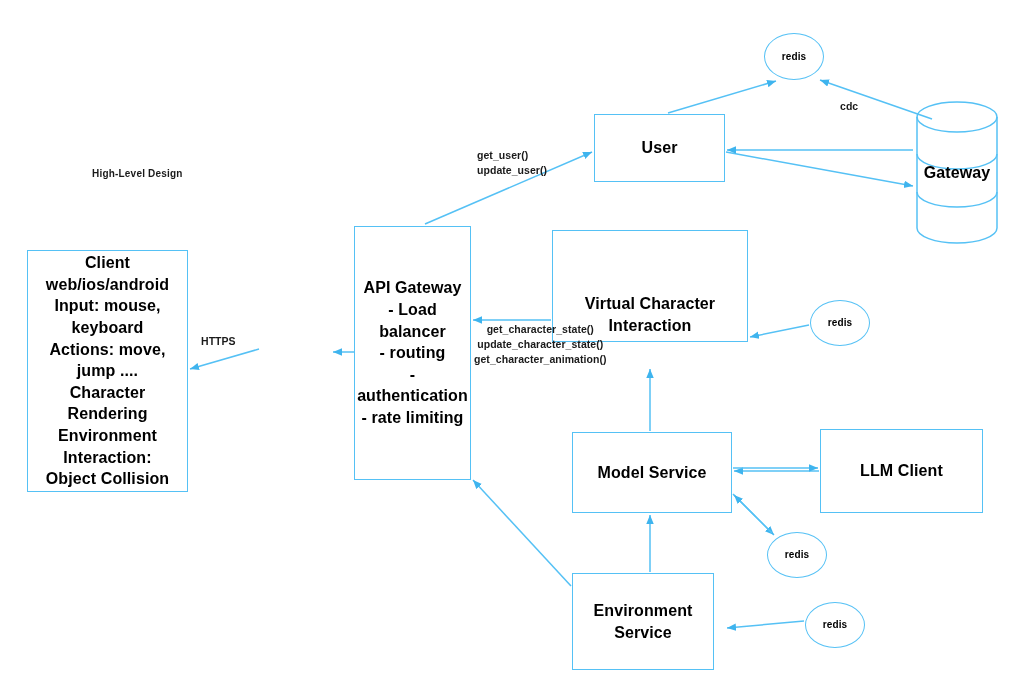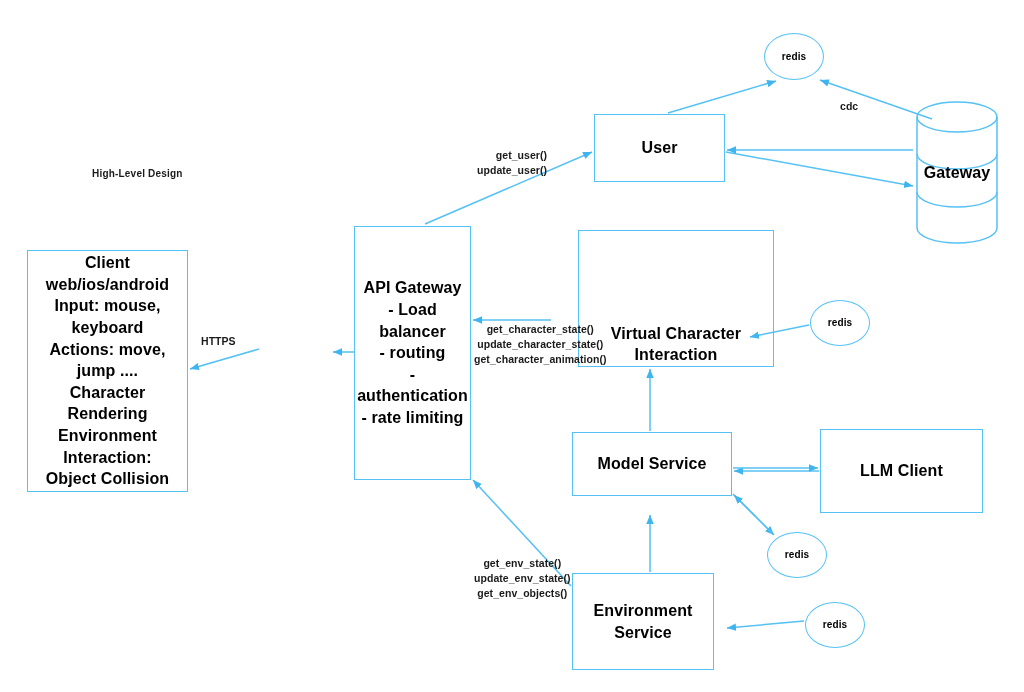--- a/index.html
+++ b/index.html
@@ -157,29 +157,29 @@
         <path d="M2,17 L2,128"></path>
         <path d="M82,17 L82,128"></path>
         <path d="M2,128 a40,15 0 0 0 80,0"></path>
         <path d="M2,54 a40,15 0 0 0 80,0"></path>
         <path d="M2,92 a40,15 0 0 0 80,0"></path>
       </g>
     </svg>
     <div class="node-label" style="position:absolute; left:0; top:62px; width:84px; text-align:center;">Gateway</div>
   </div>
 
-  <div class="node box" style="left:578px; top:230px; width:196px; height:137px; align-items:flex-end;">
+  <div class="node box" style="left:552px; top:230px; width:196px; height:112px; align-items:center;">
     <div class="node-label" style="margin-top:58px;">Virtual Character Interaction</div>
   </div>
 
   <div class="node ellipse" style="left:810px; top:300px; width:60px; height:46px;">
     <div class="node-label small">redis</div>
   </div>
 
-  <div class="node box" style="left:572px; top:432px; width:160px; height:64px;">
+  <div class="node box" style="left:572px; top:432px; width:160px; height:81px;">
     <div class="node-label">Model Service</div>
   </div>
 
   <div class="node box" style="left:820px; top:429px; width:163px; height:84px;">
     <div class="node-label">LLM Client</div>
   </div>
 
   <div class="node ellipse" style="left:767px; top:532px; width:60px; height:46px;">
     <div class="node-label small">redis</div>
   </div>
@@ -188,26 +188,23 @@
     <div class="node-label">Environment
 Service</div>
   </div>
 
   <div class="node ellipse" style="left:805px; top:602px; width:60px; height:46px;">
     <div class="node-label small">redis</div>
   </div>
 
   <div class="edge-label" style="left:201px; top:334px;">HTTPS</div>
 
-  <div class="edge-label" style="left:477px; top:148px; text-align:right;">get_user()
+  <div class="edge-label" style="left:477px; top:148px; text-align:left;">get_user()
 update_user()</div>
 
   <div class="edge-label" style="left:474px; top:322px; text-align:center;">get_character_state()
 update_character_state()
 get_character_animation()</div>
 
-  <div class="edge-label" style="left:474px; top:556px; text-align:center;">get_env_state()
-update_env_state()
-get_env_objects()</div>
 
   <div class="edge-label" style="left:840px; top:99px;">cdc</div>
 
 </div>
 
 </body></html>

